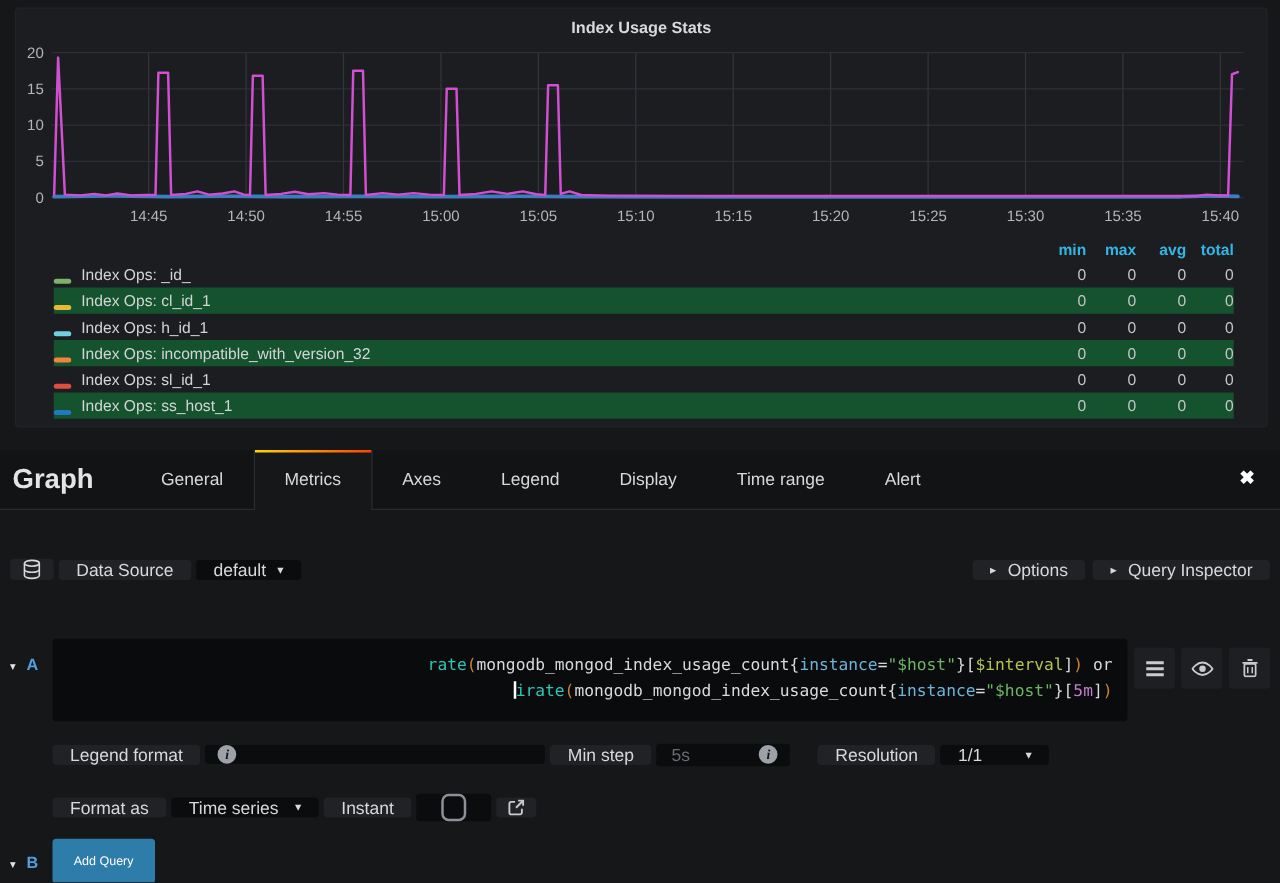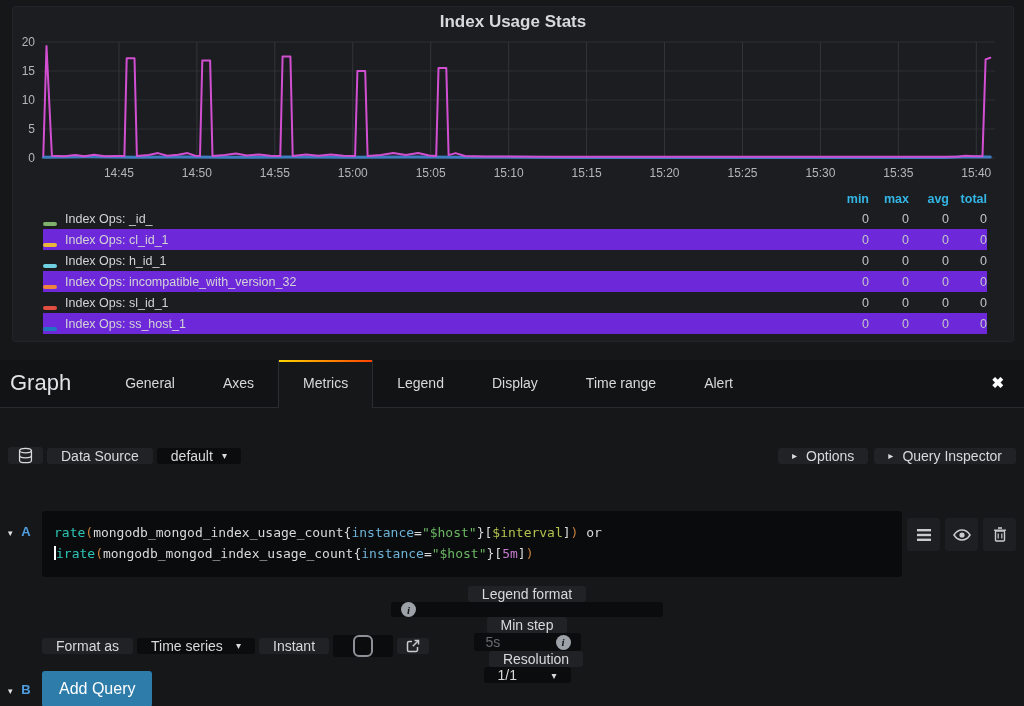--- a/index.html
+++ b/index.html
@@ -4,39 +4,39 @@
 <style>
   * { box-sizing: border-box; }
   html,body { margin:0; padding:0; background:#161719; }
   .page {
     position:relative; width:1024px; height:706px; overflow:hidden;
     background:#161719; font-family:"Liberation Sans", sans-serif; color:#d8d9da;
   }
 
   
   .panel { margin:6px 10px 0 12px; height:336px; background:#1b1d20; border:1px solid #212428; border-radius:3px; padding-top:5px; }
-  .panel-title { text-align:center; font-size:17px; font-weight:bold; color:#d8d9da; height:22px; line-height:20px; }
+  .panel-title { text-align:center; font-size:13px; font-weight:bold; color:#d8d9da; height:22px; line-height:20px; }
   .chart-wrap { padding:0 2px; }
 
   
   .legend { padding:2px 26px 0 30px; font-size:12.5px; }
   .legend-head { display:flex; align-items:center; height:18px; font-weight:bold; }
   .legend-row { display:flex; align-items:center; height:21px; }
-  .legend-row.alt { background:#6d28d9; }
+  .legend-row.alt { background:#14532d; }
   .legend-label-cell { flex:1; display:flex; align-items:flex-end; min-width:0; }
   .swatch { display:inline-block; width:14px; height:4px; border-radius:2px; margin:0 8px 0 0; }
   .series-name { color:#d3d4d6; cursor:pointer; }
   .lg-col { width:40px; text-align:right; }
   .lg-col.total { width:38px; }
   .legend-head .lg-col { color:#33b5e5; }
   .legend-row .lg-col { color:#c3c5c7; }
 
   
   .tabbar { margin-top:18px; height:48px; background:#111315; border-bottom:1px solid #282b2f; display:flex; align-items:stretch; }
-  .editor-title { font-size:22px; color:#e3e4e6; padding:0 30px 0 10px; line-height:46px; font-weight:400; }
+  .editor-title { font-size:22px; color:#e3e4e6; padding:0 30px 0 10px; line-height:46px; font-weight:700; }
   .tab { position:relative; padding:0 24px; line-height:46px; font-size:14px; color:#d8d9da; cursor:pointer; }
   .tab.active { background:#161719; border-left:1px solid #2a2d31; border-right:1px solid #2a2d31; margin-bottom:-1px; }
   .tab.active::before { content:""; position:absolute; top:0; left:0; right:0; height:2px;
      background:linear-gradient(90deg,#ffd500 0%,#ff4400 99%); }
   .close-btn { margin-left:auto; padding:0 20px; line-height:46px; font-size:15px; font-weight:bold; color:#ffffff; cursor:pointer; }
 
   
   .editor-body { padding:30px 8px 0 8px; }
   .row { display:flex; align-items:center; height:35px; }
   .cell { display:flex; align-items:center; background:#202226; border-radius:3px; margin-right:4px;
@@ -51,44 +51,44 @@
 
   
   .query-block { display:flex; margin-top:38px; }
   .gutter { width:34px; padding-top:13px; font-size:13px; white-space:nowrap; }
   .gutter .caret-sym { color:#e3e4e6; font-size:9px; margin-right:5px; }
   .gutter .ref-letter { color:#4f9fe0; font-weight:bold; }
   .query-main { flex:1; }
   .code-row { display:flex; }
   .code-editor { flex:1; background:#0a0b0d; border-radius:3px; padding:11px 12px; min-height:66px;
      font-family:"DejaVu Sans Mono", monospace; font-size:13px; line-height:21px; cursor:text; }
-  .code-line { white-space:pre; }
+  .code-line { white-space:pre;text-align:right; }
   .cursor-bar { display:inline-block; width:2px; height:14px; background:#ffffff; vertical-align:-2px; }
   .icon-btn { width:33px; height:33px; background:#1d1f23; border-radius:3px; margin-left:5px; margin-top:7px;
      display:flex; align-items:center; justify-content:center; cursor:pointer; flex:none; }
 
-  .opts-row1 { margin-top:9px;flex-direction:column; }
+  .opts-row1 { margin-top:9px; }
   .opts-row2 { margin-top:7px; }
   .w-input-legend { width:272px; padding:0 10px; }
   .w-input-min { width:107px; padding:0 10px; }
   .w-res-select { width:87px; }
   .cell input { flex:1; min-width:0; background:transparent; border:none; outline:none;
      color:#d8d9da; font-size:14px; font-family:"Liberation Sans", sans-serif; }
   .cell input::placeholder { color:#686b70; }
   .info-icon { width:15px; height:15px; border-radius:50%; background:#9da1a8; color:#141619;
      font-size:11px; font-weight:bold; display:flex; align-items:center; justify-content:center; flex:none; font-family:"Liberation Serif",serif; font-style:italic; }
   .ml18 { margin-left:18px; }
   .checkbox-cell { width:60px; justify-content:center; background:#0b0c0e; }
   .checkbox { width:20px; height:22px; border:2px solid #8d9197; border-radius:6px; cursor:pointer; }
   .extlink-cell { width:32px; justify-content:center; padding:0; cursor:pointer; }
   .fmt-grow { width:478px; flex:none; }
 
   .b-row { display:flex; margin-top:8px; height:36px; align-items:center; }
   .add-query-btn { height:36px; display:flex; align-items:center; padding:0 17px; border-radius:3px;
-     background:#2d7caa; color:#ffffff; font-size:16px; font-weight:500; cursor:pointer; }
+     background:#2d7caa; color:#ffffff; font-size:10px; font-weight:500; cursor:pointer; }
 
   svg.ico { display:block; }
   text { font-family:"Liberation Sans", sans-serif; }
 </style>
 </head>
 <body>
 
 <div class="page">
 
   <div class="panel">
@@ -203,22 +203,22 @@
             <span class="lg-col total">0</span>
           </div>
         </div>
     </div>
   </div>
 
   <div class="tabbar">
     <div class="editor-title">Graph</div>
     <div style="display:flex">
         <div class="tab">General</div>
+        <div class="tab active">Metrics</div>
         <div class="tab">Axes</div>
-        <div class="tab active">Metrics</div>
         <div class="tab">Legend</div>
         <div class="tab">Display</div>
         <div class="tab">Time range</div>
         <div class="tab">Alert</div>
       </div>
     <div class="close-btn">✖</div>
   </div>
 
   <div class="editor-body">
 

